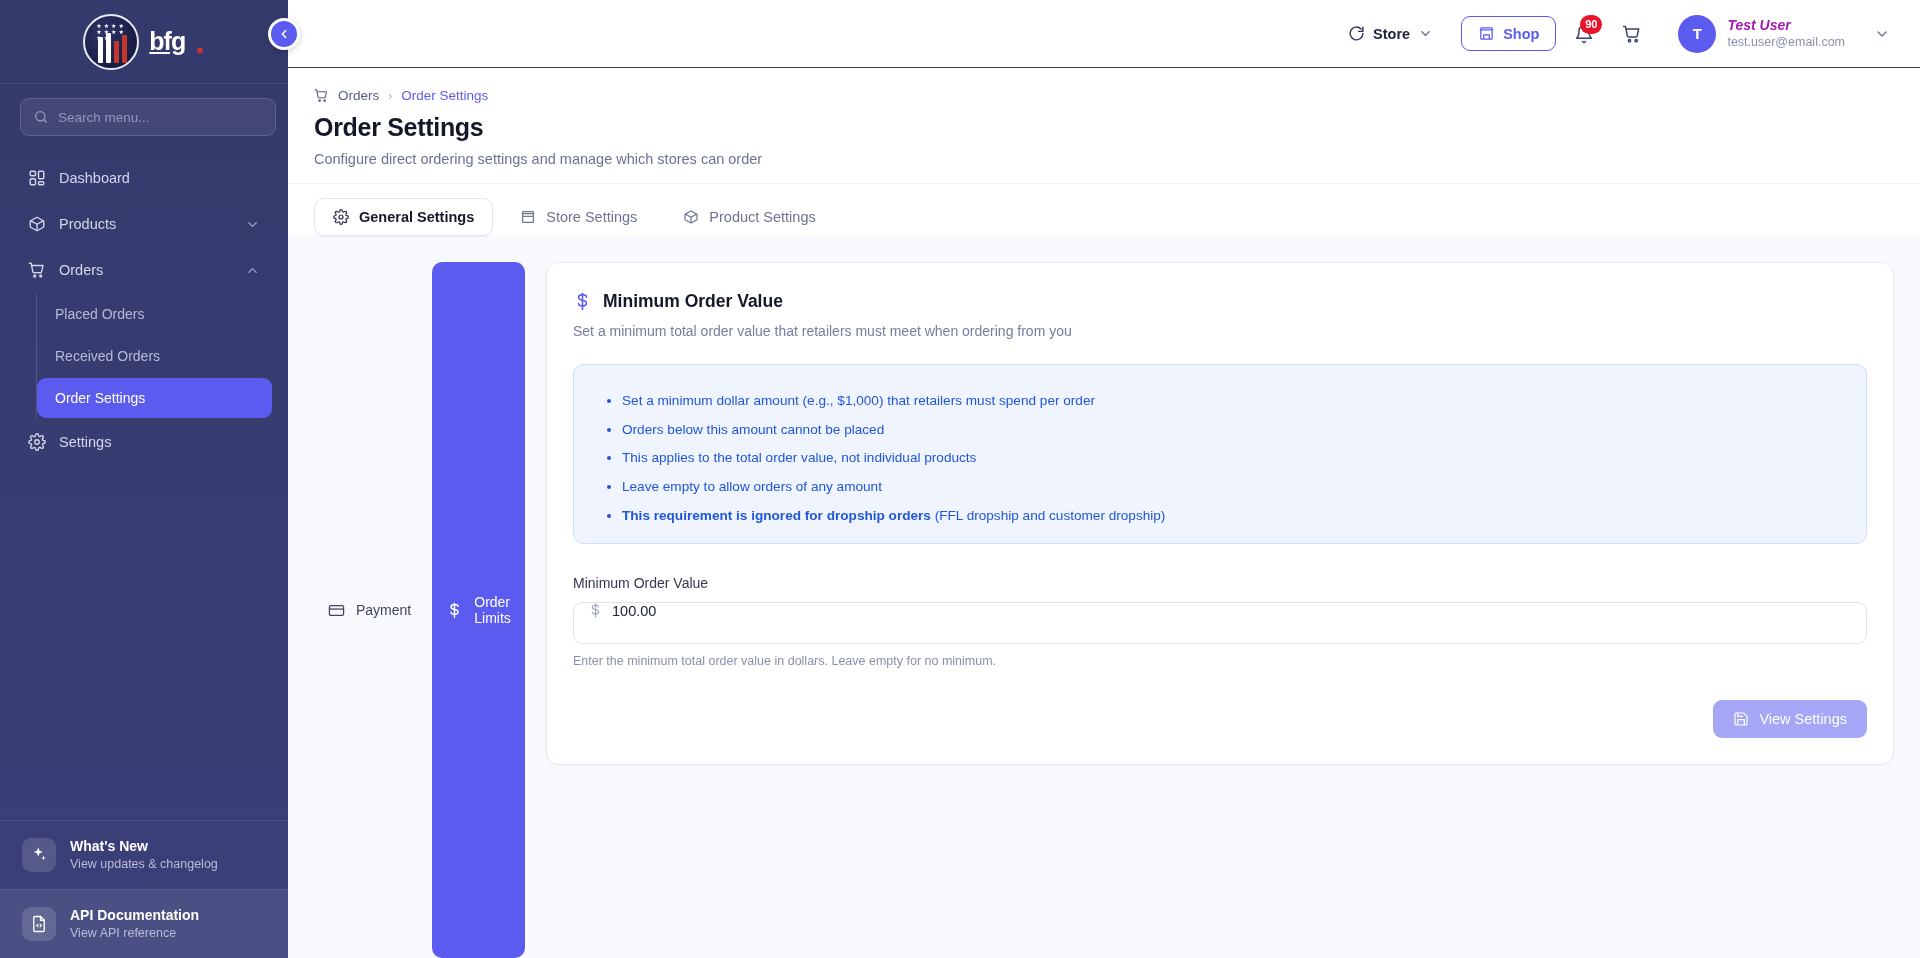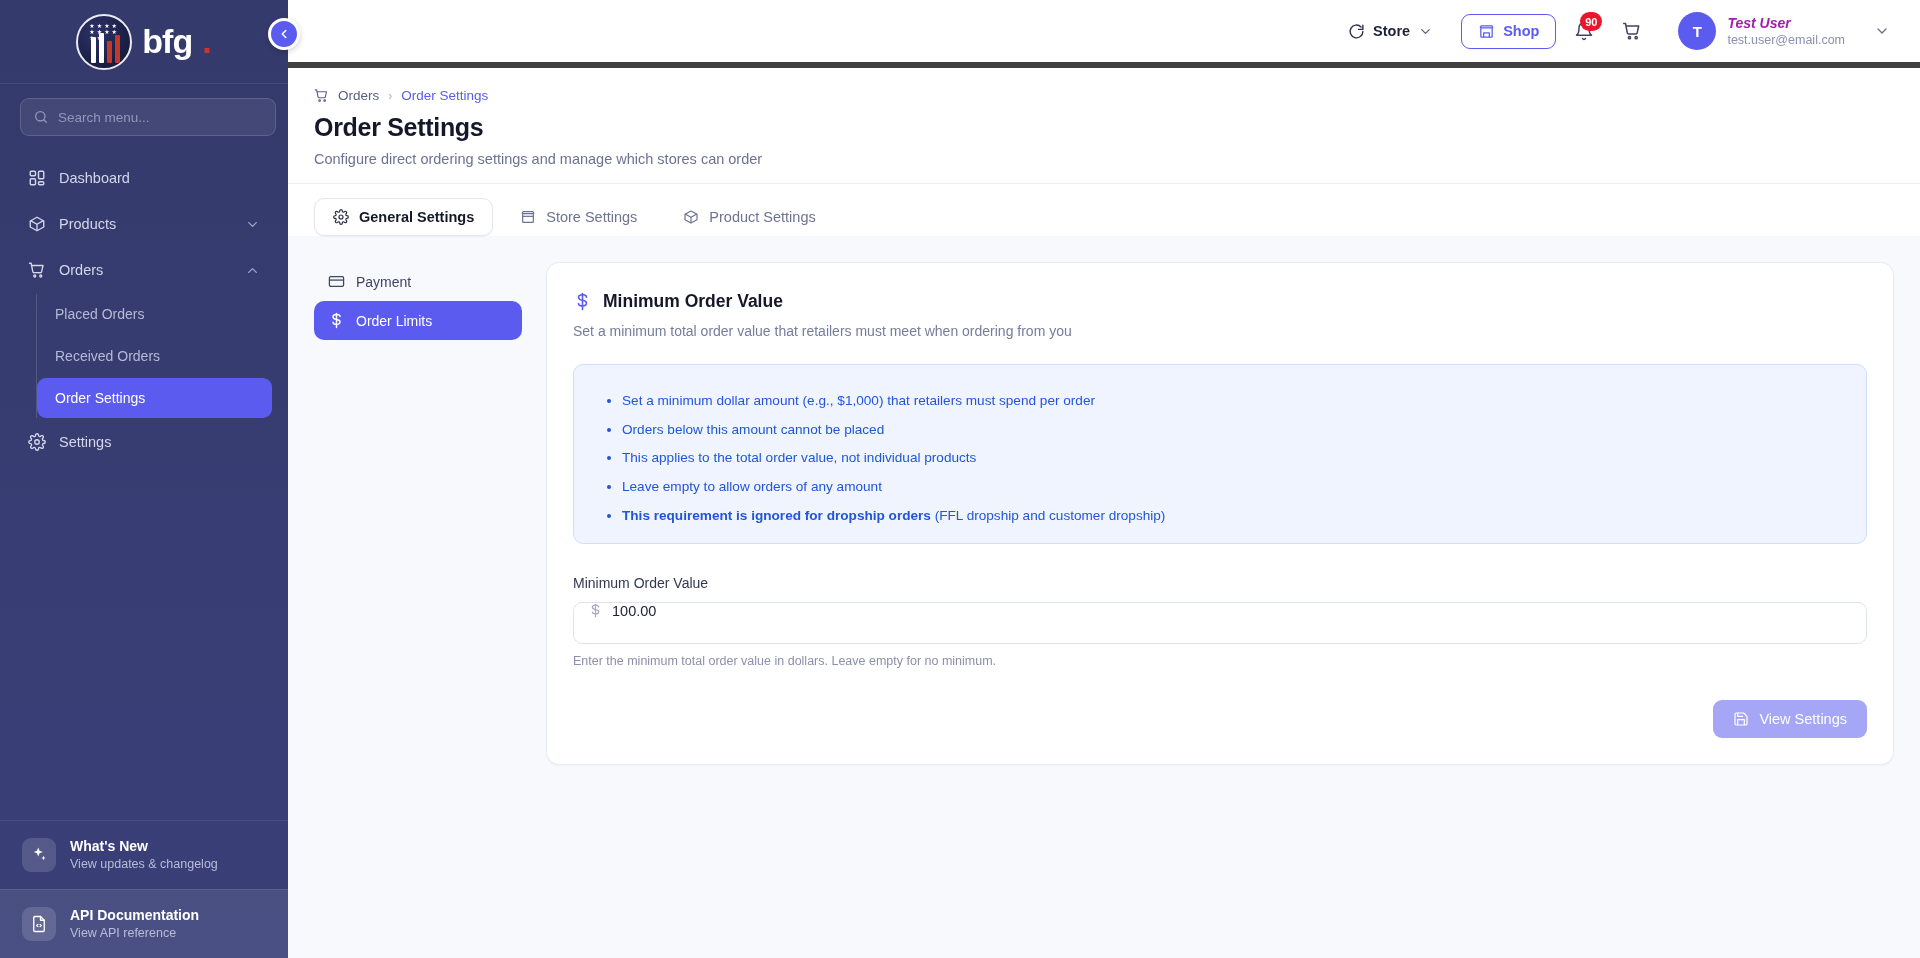--- a/index.html
+++ b/index.html
@@ -31,21 +31,21 @@
     border: 2px solid #e9eaf2; position: relative; overflow: hidden;
     display: flex; align-items: center; justify-content: center;
   }
   .logo-stars {
     position: absolute; top: 8px; left: 11px; width: 34px;
     display: flex; flex-wrap: wrap; gap: 1px 2px; line-height: 5px;
   }
   .logo-stars i { font-style: normal; font-size: 6px; color: #fff; }
   .logo-pins { position: absolute; bottom: 5px; left: 13px; display: flex; gap: 3px; align-items: flex-end; }
   .logo-pins span { width: 5px; border-radius: 1px; display: block; }
-  .logo-text { font-size: 34px; font-weight: 700; letter-spacing: -1px; color: #fff; }
+  .logo-text { font-size: 25px; font-weight: 700; letter-spacing: -1px; color: #fff; text-decoration: underline; }
   .logo-dot { color: #d0342c; font-size: 34px; font-weight: 700; }
 
   .sb-search-wrap { padding: 14px 12px 10px 20px; }
   .sb-search {
     height: 38px; border-radius: 9px;
     background: rgba(255,255,255,.07);
     border: 1px solid rgba(255,255,255,.14);
     display: flex; align-items: center; gap: 9px; padding: 0 12px;
   }
   .sb-search input {
@@ -88,21 +88,21 @@
     position: absolute; left: 268px; top: 18px; z-index: 40;
     width: 32px; height: 32px; border-radius: 50%;
     background: #5b5bf0; color: #fff; border: 3px solid #fff;
     display: flex; align-items: center; justify-content: center; cursor: pointer;
     box-shadow: 0 2px 6px rgba(0,0,0,.18);
   }
 
   
   .main { flex: 1 1 auto; display: flex; flex-direction: column; background: #f8f9fc; min-width: 0; }
   .topbar {
-    height: 68px; background: #fff; border-bottom: 6px solid #404040;
+    height: 68px; background: #fff; border-bottom: 1px solid #404040;
     display: flex; align-items: center; justify-content: flex-end;
     padding: 0 26px; gap: 8px; flex: 0 0 68px;
   }
   .store-sel {
     display: flex; align-items: center; gap: 8px; padding: 7px 10px;
     font-size: 14.5px; font-weight: 700; color: #1d2138; cursor: pointer; border-radius: 8px;
   }
   .shop-btn {
     display: flex; align-items: center; gap: 8px;
     border: 1.5px solid #5b5bf0; color: #5b5bf0; background: #fff;
@@ -134,21 +134,21 @@
   .page-sub { font-size: 14.5px; color: #6c7292; margin-top: 9px; }
 
   .tabs-bar { background: #fff; border-top: 1px solid #eef0f6; padding: 14px 26px 0 26px; display: flex; gap: 8px; }
   .tab {
     display: flex; align-items: center; gap: 10px; font-size: 14.5px; color: #6d7391;
     padding: 10px 18px; border-radius: 10px; cursor: pointer; border: 1px solid transparent;
   }
   .tab.active { color: #151829; font-weight: 600; border-color: #e3e6f0; background: #fff; box-shadow: 0 1px 2px rgba(20,24,50,.05); }
 
   .content { flex: 1 1 auto; display: flex; padding: 26px 26px 0 26px; gap: 24px; overflow: hidden; }
-  .subnav { width: 208px; flex: 0 0 208px; display: flex; flex-direction: column; }
+  .subnav { width: 208px; flex: 0 0 208px; display: flex; flex-direction: row; gap: 7px; }
   .subnav-item {
     display: flex; align-items: center; gap: 11px; padding: 11px 14px;
     border-radius: 10px; font-size: 14px; color: #3f4562; cursor: pointer;
   }
   .subnav-item.active { background: #5b5bf0; color: #fff; font-weight: 500; }
 
   .card {
     flex: 1 1 auto; background: #fff; border: 1px solid #e7eaf2; border-radius: 13px;
     padding: 28px 26px 26px 26px; align-self: flex-start;
     box-shadow: 0 1px 2px rgba(20,24,50,.03);

